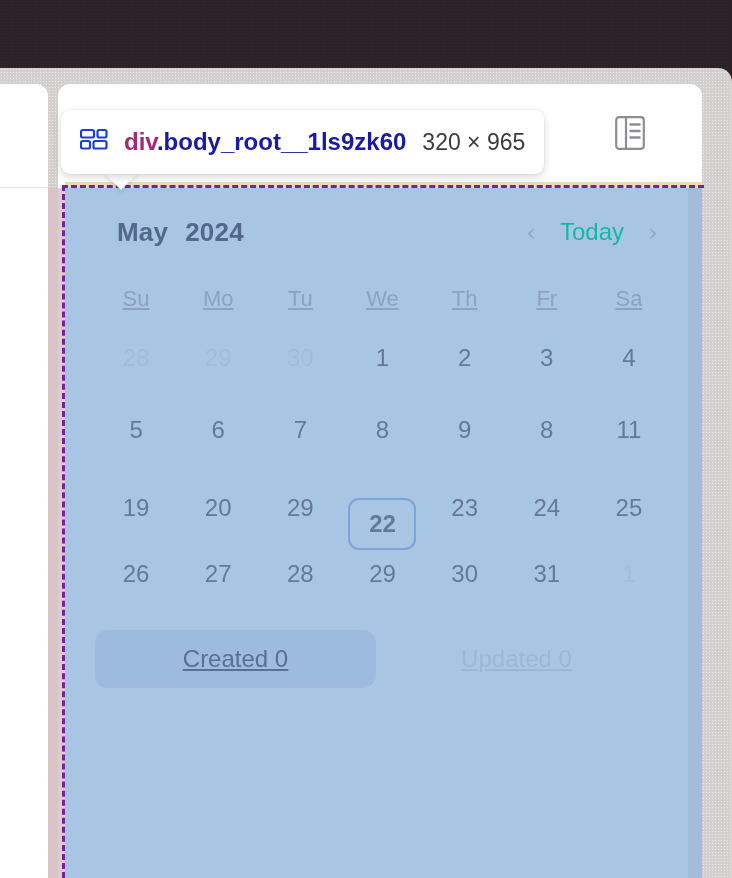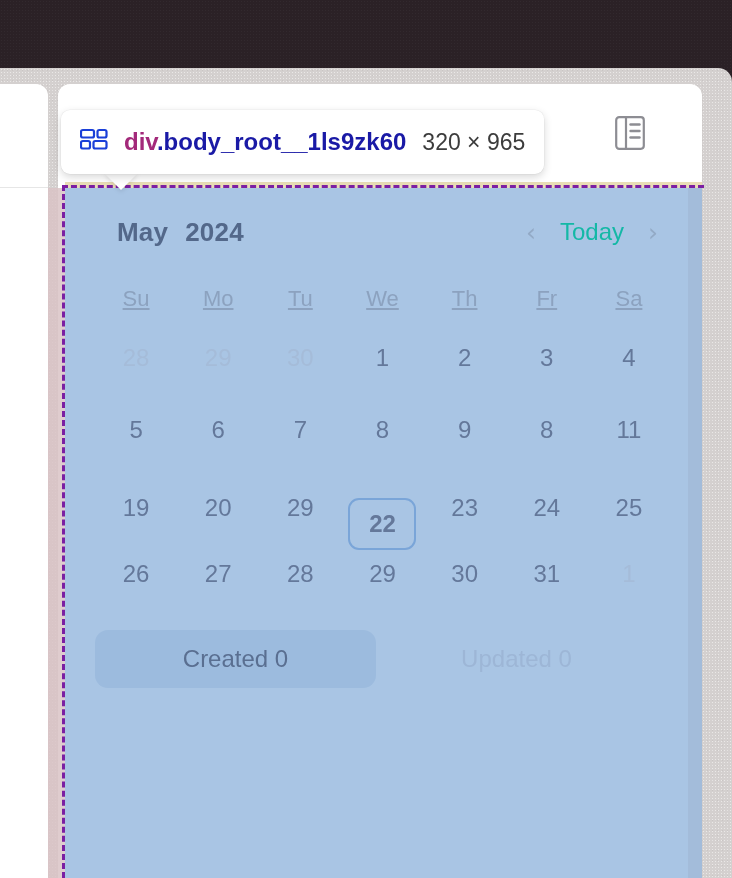--- a/index.html
+++ b/index.html
@@ -223,20 +223,21 @@
 
   #cal-footer {
     display: flex;
     align-items: center;
     margin-top: 20px;
   }
   .footer-tab {
     font-size: 24px;
     text-align: center;
     padding: 15px 0;
+    text-decoration: underline;
   }
   .footer-tab.active {
     width: 281px;
     background: #9cbbde;
     border-radius: 13px;
     color: #5a6f91;
   }
   .footer-tab.inactive {
     width: 281px;
     color: #9db6d6;

